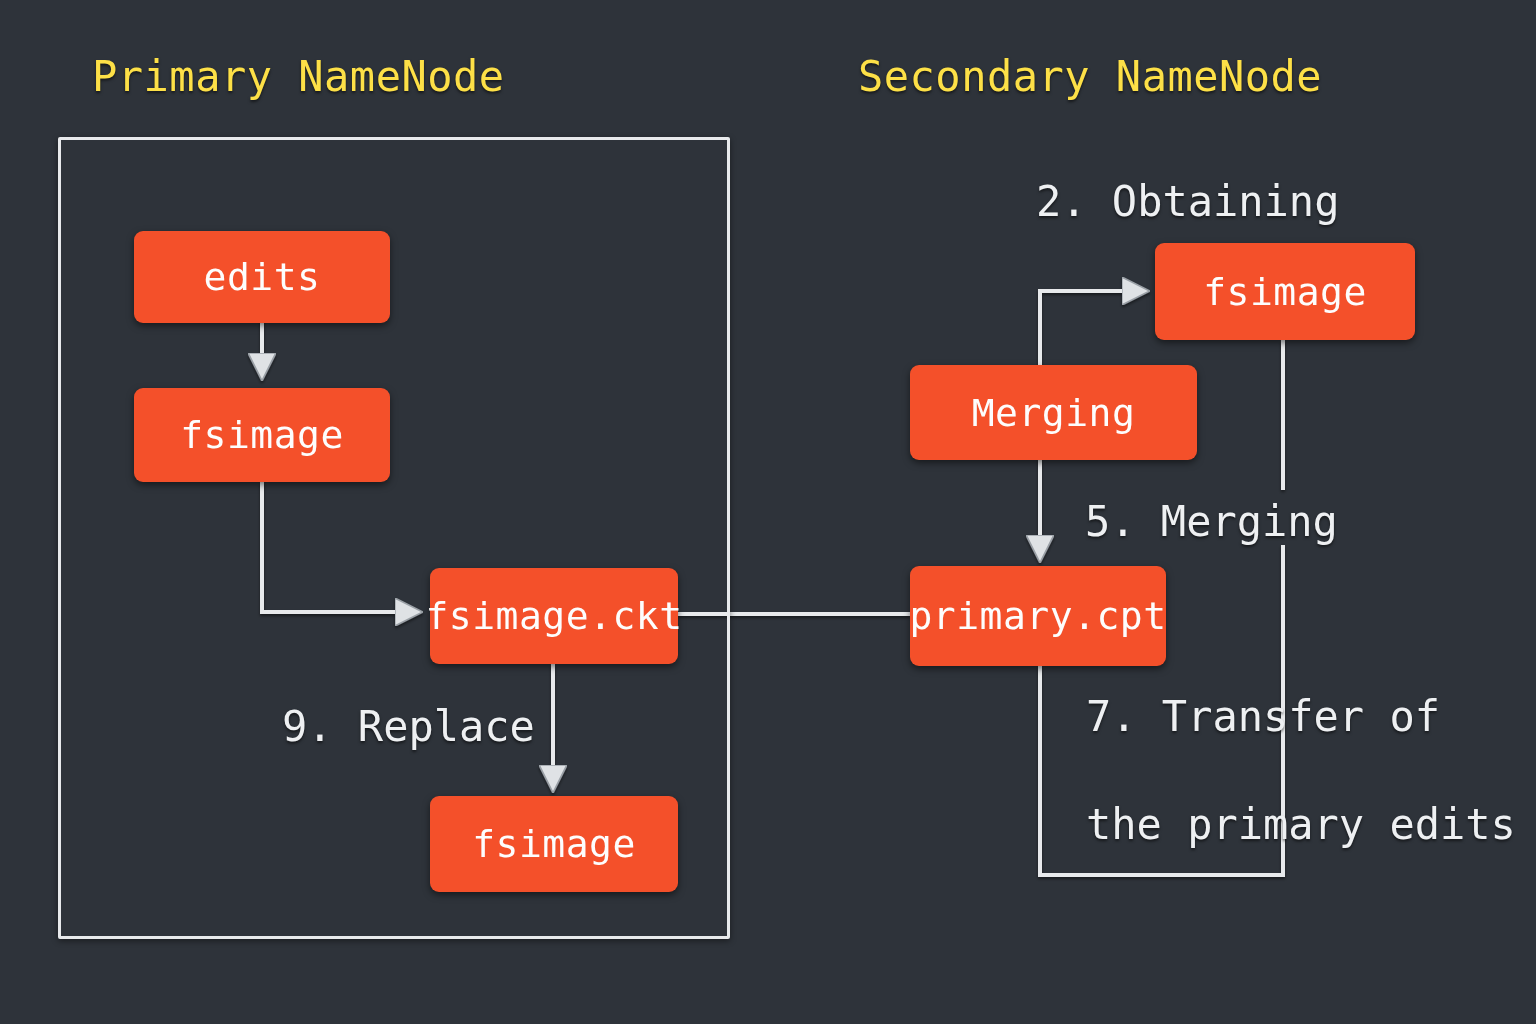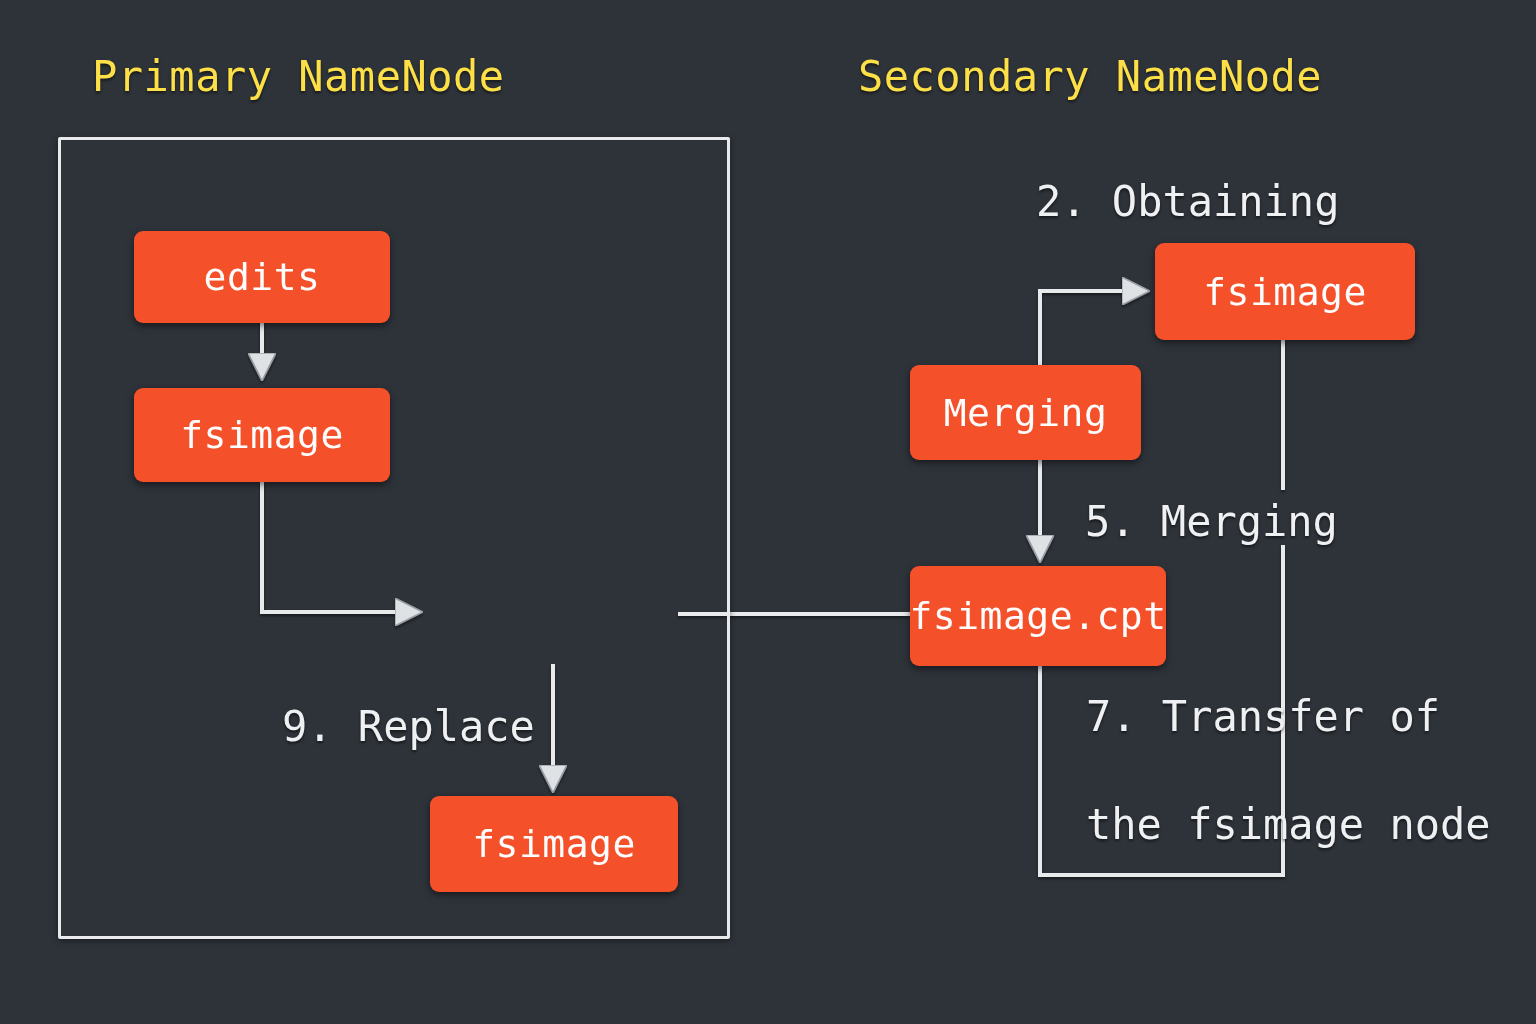--- a/index.html
+++ b/index.html
@@ -101,33 +101,34 @@
   <div class="title" style="left:92px; top:52px;">Primary NameNode</div>
 
   <div class="title" style="left:858px; top:52px;">Secondary NameNode</div>
 
   <div class="group-frame" style="left:58px; top:137px; width:666px; height:796px;"></div>
 
   <div class="node" style="left:134px; top:186px; width:256px; height:92px;margin-top:45px;">edits</div>
 
   <div class="node" style="left:134px; top:388px; width:256px; height:94px;">fsimage</div>
 
+  <div class="node" style="left:430px; top:568px; width:248px; height:96px;">fsimage.ckt</div>
 
   <div class="node" style="left:430px; top:796px; width:248px; height:96px;">fsimage</div>
 
   <div class="label" style="left:282px; top:700px;">9. Replace</div>
 
   <div class="label" style="left:1036px; top:175px;">2. Obtaining</div>
 
   <div class="node" style="left:1155px; top:243px; width:260px; height:97px;">fsimage</div>
 
-  <div class="node" style="left:910px; top:365px; width:231px; height:95px;">Merging</div>
+  <div class="node" style="left:910px; top:365px; width:287px; height:95px;">Merging</div>
 
   <div class="label" style="left:1085px; top:495px;">5. Merging</div>
 
-  <div class="node" style="left:910px; top:566px; width:256px; height:100px;">fsimage.cpt</div>
+  <div class="node" style="left:910px; top:566px; width:256px; height:100px;">primary.cpt</div>
 
   <div class="label" style="left:1086px; top:690px;">7. Transfer of</div>
 
 
-  <div class="label" style="left:1086px; top:798px;">the fsimage node</div>
+  <div class="label" style="left:1086px; top:798px;">the primary edits</div>
 
 </div>
 
 </body></html>

